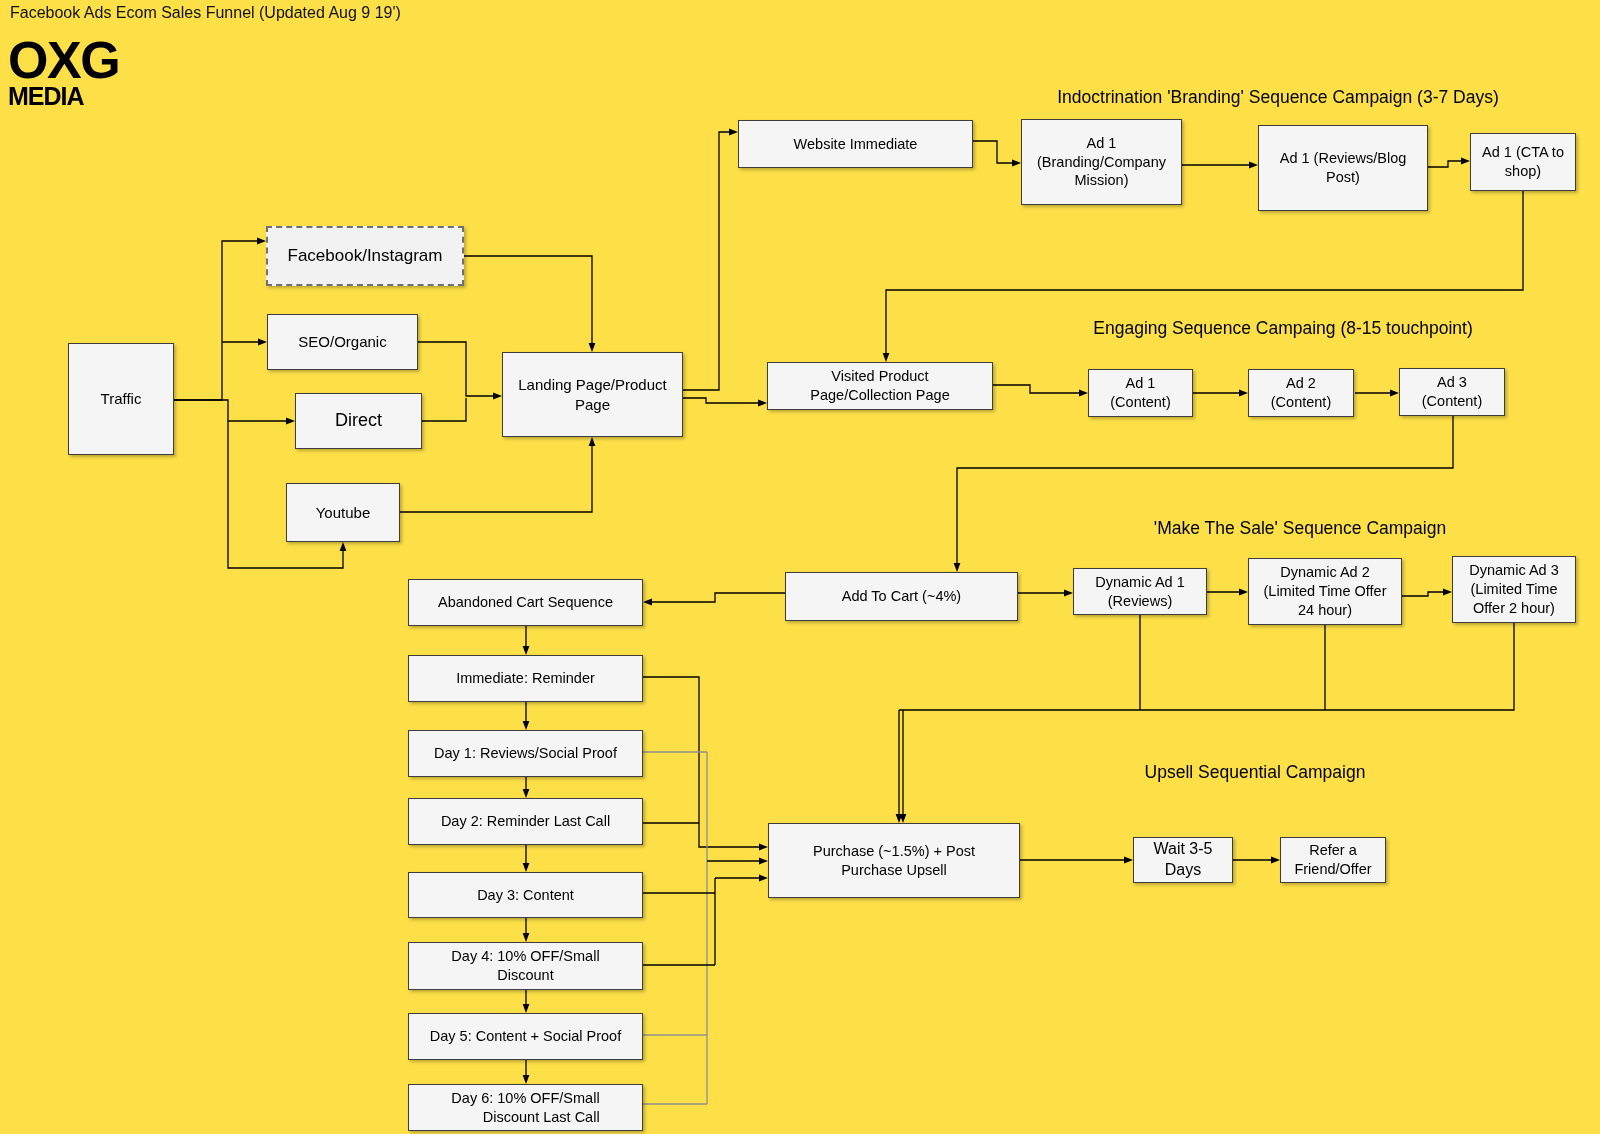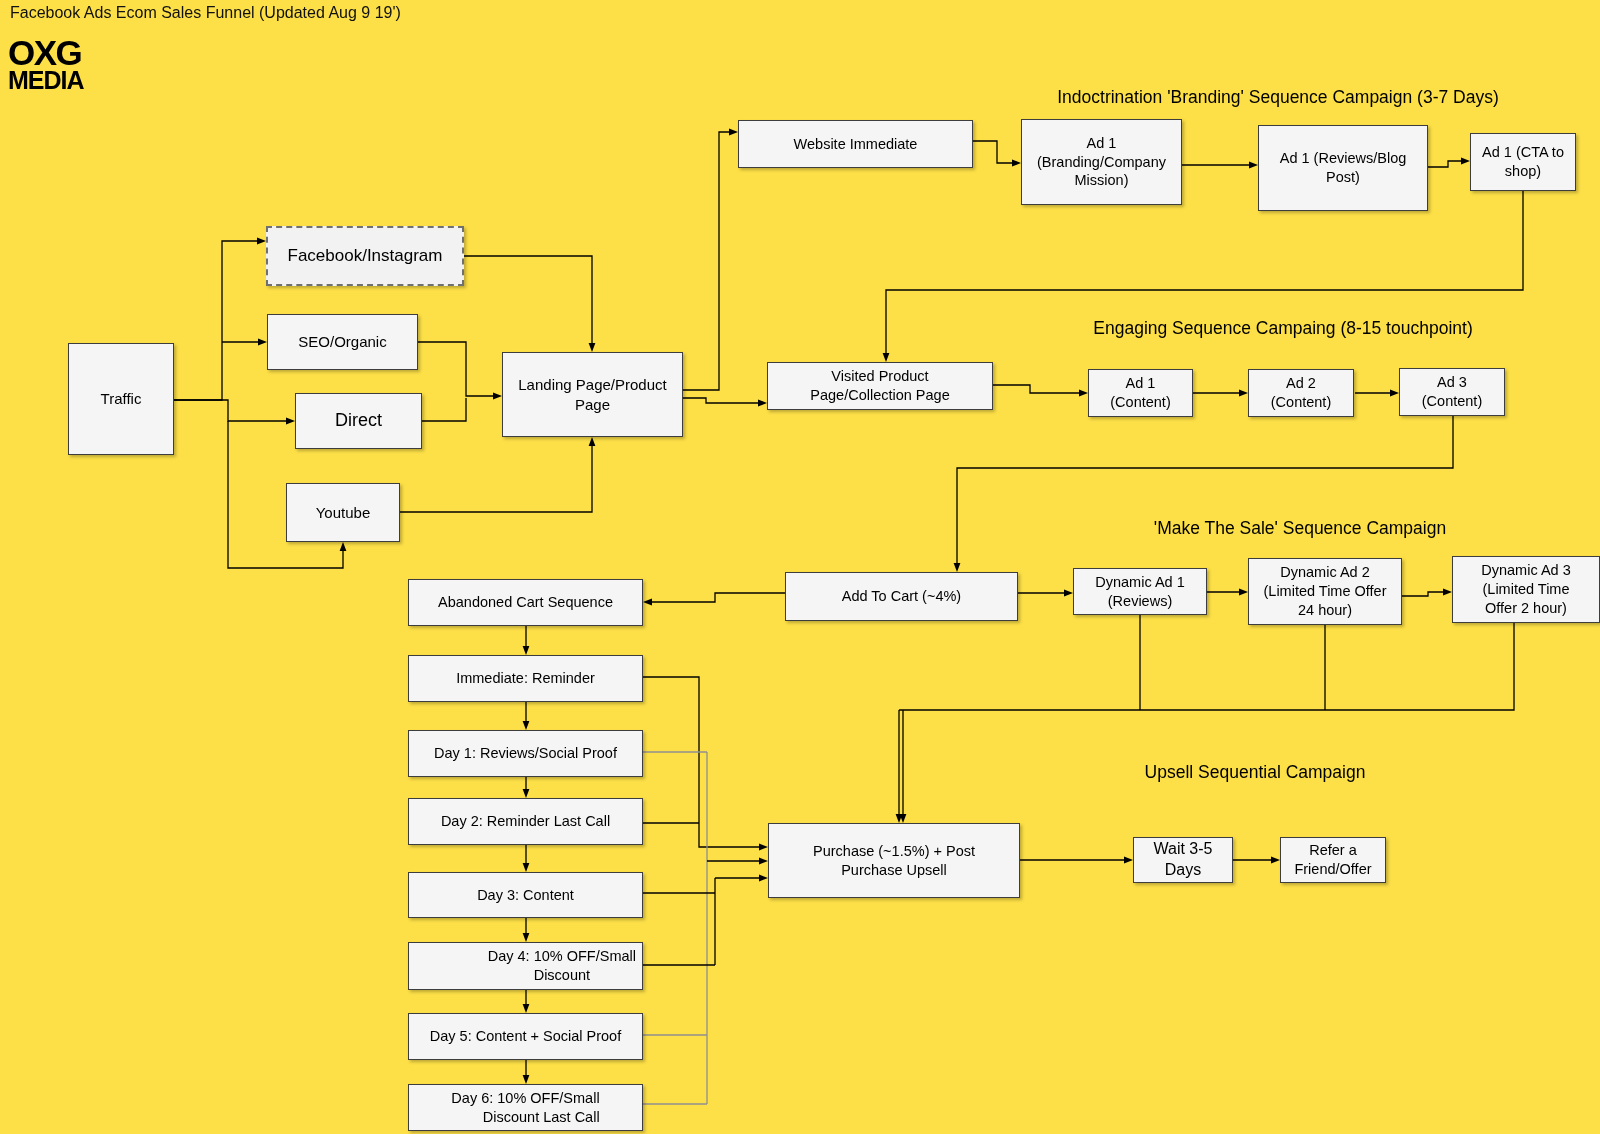--- a/index.html
+++ b/index.html
@@ -4,21 +4,21 @@
 <style>
   html,body{margin:0;padding:0;background:#ffffff;}
   #canvas{
     position:relative;width:1600px;height:1134px;background:#fde047;overflow:hidden;
     font-family:"Liberation Sans", sans-serif;color:#000;
   }
   #doc-title{
     position:absolute;left:10px;top:4px;font-size:16px;color:#111;white-space:nowrap;
   }
   #logo{position:absolute;left:8px;top:36px;color:#000;}
-  #logo .l1{font-size:35px;font-weight:900;line-height:.95;letter-spacing:-1.5px;}
+  #logo .l1{font-size:52px;font-weight:900;line-height:.95;letter-spacing:-1.5px;}
   #logo .l2{font-size:25px;font-weight:900;line-height:.95;letter-spacing:-1px;}
   #edges{position:absolute;left:0;top:0;width:1600px;height:1134px;pointer-events:none;}
   .node{
     position:absolute;box-sizing:border-box;background:#f5f5f5;border:1px solid #3d3d3d;
     box-shadow:2px 2px 3px rgba(0,0,0,.25);
     display:flex;align-items:center;justify-content:center;text-align:center;
     font-size:14.5px;line-height:1.3;padding:2px 6px;color:#000;
   }
   .node.dashed{border:2px dashed #707070;background:#f2f2f2;}
   .heading{
@@ -164,39 +164,39 @@
       </div>
       <div class="node" style="left: 785px; top: 572px; width: 233px; height: 49px; font-size: 14.5px;">
         <span>Add To Cart (~4%)</span>
       </div>
       <div class="node" style="left: 1073px; top: 568px; width: 134px; height: 47px; font-size: 14.5px;">
         <span>Dynamic Ad 1<br>(Reviews)</span>
       </div>
       <div class="node" style="left: 1248px; top: 558px; width: 154px; height: 67px; font-size: 14.5px;">
         <span>Dynamic Ad 2<br>(Limited Time Offer<br>24 hour)</span>
       </div>
-      <div class="node" style="left: 1452px; top: 556px; width: 148px; height: 67px; font-size: 14.5px;">
+      <div class="node" style="left: 1452px; top: 556px; width: 124px; height: 67px; font-size: 14.5px;">
         <span>Dynamic Ad 3<br>(Limited Time<br>Offer 2 hour)</span>
       </div>
       <div class="node" style="left: 408px; top: 579px; width: 235px; height: 47px; font-size: 14.5px;">
         <span>Abandoned Cart Sequence</span>
       </div>
       <div class="node" style="left: 408px; top: 655px; width: 235px; height: 47px; font-size: 14.5px;">
         <span>Immediate: Reminder</span>
       </div>
       <div class="node" style="left: 408px; top: 730px; width: 235px; height: 47px; font-size: 14.5px;">
         <span>Day 1: Reviews/Social Proof</span>
       </div>
       <div class="node" style="left: 408px; top: 798px; width: 235px; height: 47px; font-size: 14.5px;">
         <span>Day 2: Reminder Last Call</span>
       </div>
       <div class="node" style="left: 408px; top: 872px; width: 235px; height: 46px; font-size: 14.5px;">
         <span>Day 3: Content</span>
       </div>
-      <div class="node" style="left: 408px; top: 942px; width: 235px; height: 48px; font-size: 14.5px; justify-content: flex-end;">
+      <div class="node" style="left: 408px; top: 942px; width: 235px; height: 48px; font-size: 14.5px;">
         <span>Day 4: 10% OFF/Small<br>Discount</span>
       </div>
       <div class="node" style="left: 408px; top: 1013px; width: 235px; height: 47px; font-size: 14.5px;">
         <span>Day 5: Content + Social Proof</span>
       </div>
       <div class="node" style="left: 408px; top: 1084px; width: 235px; height: 47px; font-size: 14.5px; text-align: right;">
         <span>Day 6: 10% OFF/Small<br>Discount Last Call</span>
       </div>
       <div class="node" style="left: 768px; top: 823px; width: 252px; height: 75px; font-size: 14.5px;">
         <span>Purchase (~1.5%) + Post<br>Purchase Upsell</span>

